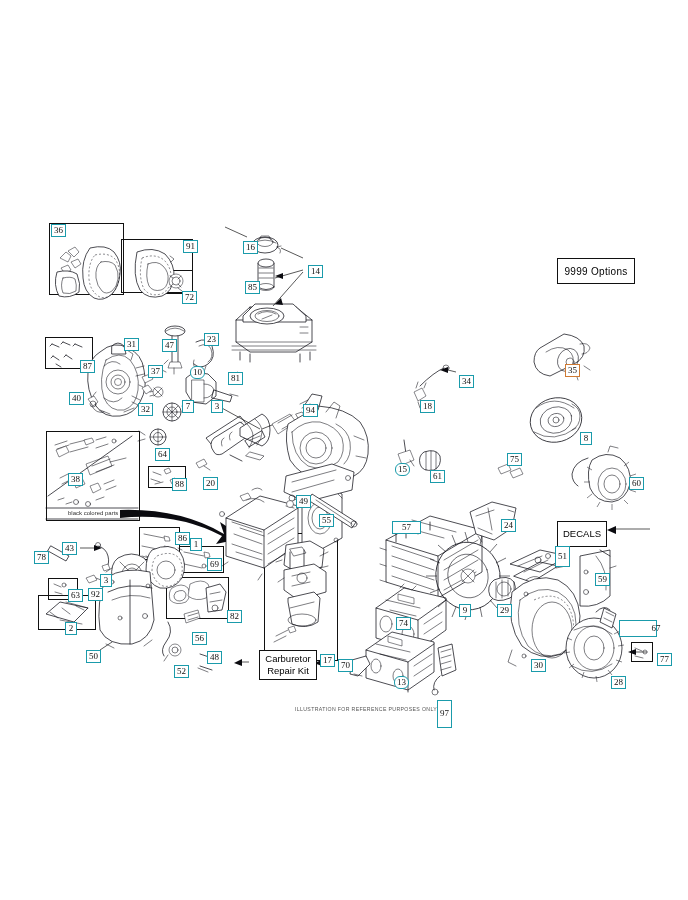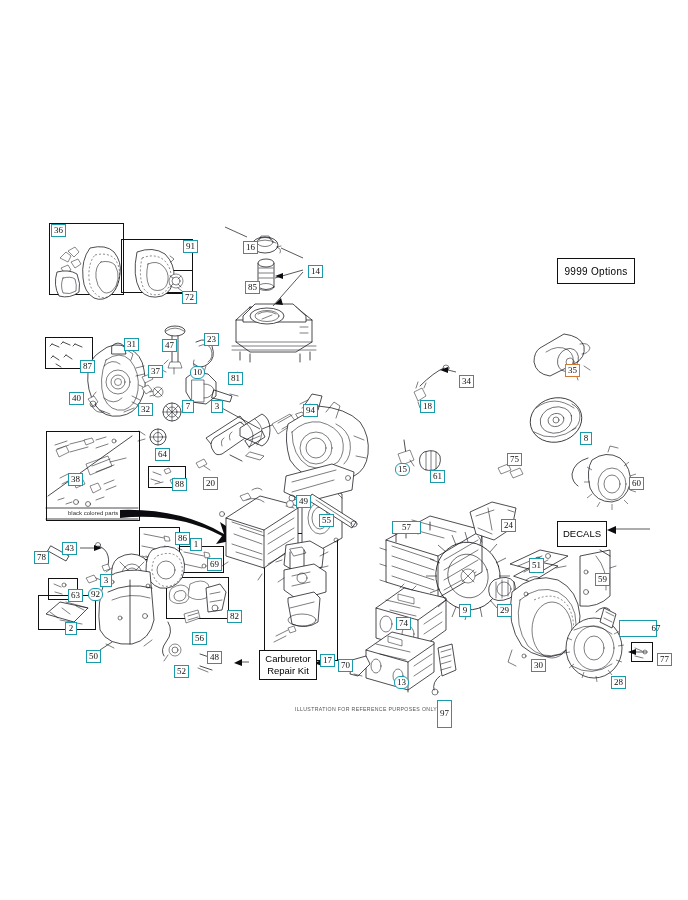--- a/index.html
+++ b/index.html
@@ -644,21 +644,21 @@
       <div class="callout" style="left: 155px; top: 448px; width: 15px; height: 13px;">64</div>
       <div class="callout" style="left: 68px; top: 473px; width: 15px; height: 13px;">38</div>
       <div class="callout" style="left: 172px; top: 478px; width: 15px; height: 13px;">88</div>
       <div class="callout" style="left: 203px; top: 477px; width: 15px; height: 13px;">20</div>
       <div class="callout" style="left: 175px; top: 532px; width: 15px; height: 13px;">86</div>
       <div class="callout" style="left: 190px; top: 538px; width: 12px; height: 13px;">1</div>
       <div class="callout" style="left: 62px; top: 542px; width: 15px; height: 13px;">43</div>
       <div class="callout" style="left: 34px; top: 551px; width: 15px; height: 13px;">78</div>
       <div class="callout" style="left: 100px; top: 574px; width: 12px; height: 13px;">3</div>
       <div class="callout" style="left: 68px; top: 589px; width: 15px; height: 13px;">63</div>
-      <div class="callout" style="left: 88px; top: 588px; width: 15px; height: 13px; border-radius: 6px;">92</div>
+      <div class="callout" style="left: 88px; top: 588px; width: 15px; height: 13px;">92</div>
       <div class="callout" style="left: 65px; top: 622px; width: 12px; height: 13px;">2</div>
       <div class="callout" style="left: 86px; top: 650px; width: 15px; height: 13px;">50</div>
       <div class="callout" style="left: 207px; top: 558px; width: 15px; height: 13px;">69</div>
       <div class="callout" style="left: 227px; top: 610px; width: 15px; height: 13px;">82</div>
       <div class="callout" style="left: 192px; top: 632px; width: 15px; height: 13px;">56</div>
       <div class="callout" style="left: 174px; top: 665px; width: 15px; height: 13px;">52</div>
       <div class="callout" style="left: 207px; top: 651px; width: 15px; height: 13px;">48</div>
       <div class="callout" style="left: 320px; top: 654px; width: 15px; height: 13px;">17</div>
       <div class="callout" style="left: 338px; top: 659px; width: 15px; height: 13px;">70</div>
       <div class="callout" style="left: 303px; top: 404px; width: 15px; height: 13px;">94</div>
@@ -668,21 +668,21 @@
       <div class="callout" style="left: 459px; top: 375px; width: 15px; height: 13px;">34</div>
       <div class="callout" style="left: 395px; top: 463px; width: 15px; height: 13px; border-radius: 6px;">15</div>
       <div class="callout" style="left: 430px; top: 470px; width: 15px; height: 13px;">61</div>
       <div class="callout" style="left: 392px; top: 521px; width: 29px; height: 13px;">57</div>
       <div class="callout" style="left: 396px; top: 617px; width: 15px; height: 13px;">74</div>
       <div class="callout" style="left: 394px; top: 676px; width: 15px; height: 13px; border-radius: 6px;">13</div>
       <div class="callout" style="left: 437px; top: 665px; width: 15px; height: 28px; margin-top: 35px;">97</div>
       <div class="callout" style="left: 459px; top: 604px; width: 12px; height: 13px;">9</div>
       <div class="callout" style="left: 501px; top: 519px; width: 15px; height: 13px;">24</div>
       <div class="callout" style="left: 497px; top: 604px; width: 15px; height: 13px;">29</div>
-      <div class="callout" style="left: 529px; top: 546px; width: 15px; height: 15px; margin-top: 12px;">51</div>
+      <div class="callout" style="left: 555px; top: 546px; width: 15px; height: 21px;">51</div>
       <div class="callout" style="left: 531px; top: 659px; width: 15px; height: 13px;">30</div>
       <div class="callout" style="left: 595px; top: 573px; width: 15px; height: 13px;">59</div>
       <div class="callout" style="left: 619px; top: 620px; width: 15px; height: 17px; padding-left: 36px;">67</div>
       <div class="callout" style="left: 611px; top: 676px; width: 15px; height: 13px;">28</div>
       <div class="callout" style="left: 657px; top: 653px; width: 15px; height: 13px;">77</div>
       <div class="callout" style="left: 507px; top: 453px; width: 15px; height: 13px;">75</div>
       <div class="callout" style="left: 629px; top: 477px; width: 15px; height: 13px;">60</div>
       <div class="callout" style="left: 580px; top: 432px; width: 12px; height: 13px;">8</div>
       <div class="callout hl" style="left: 565px; top: 343px; width: 15px; height: 13px;">35</div>
     </div>

